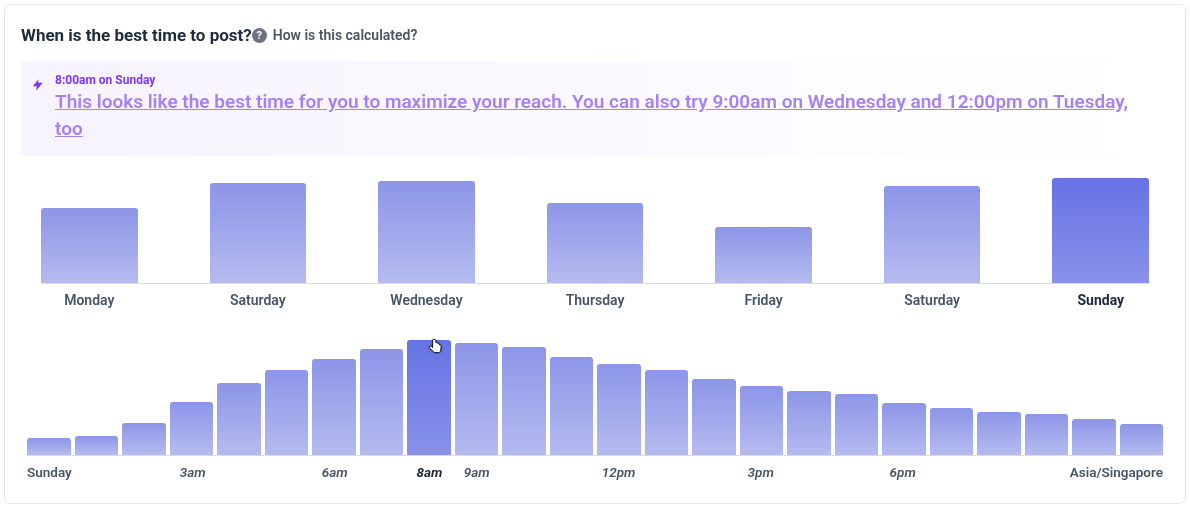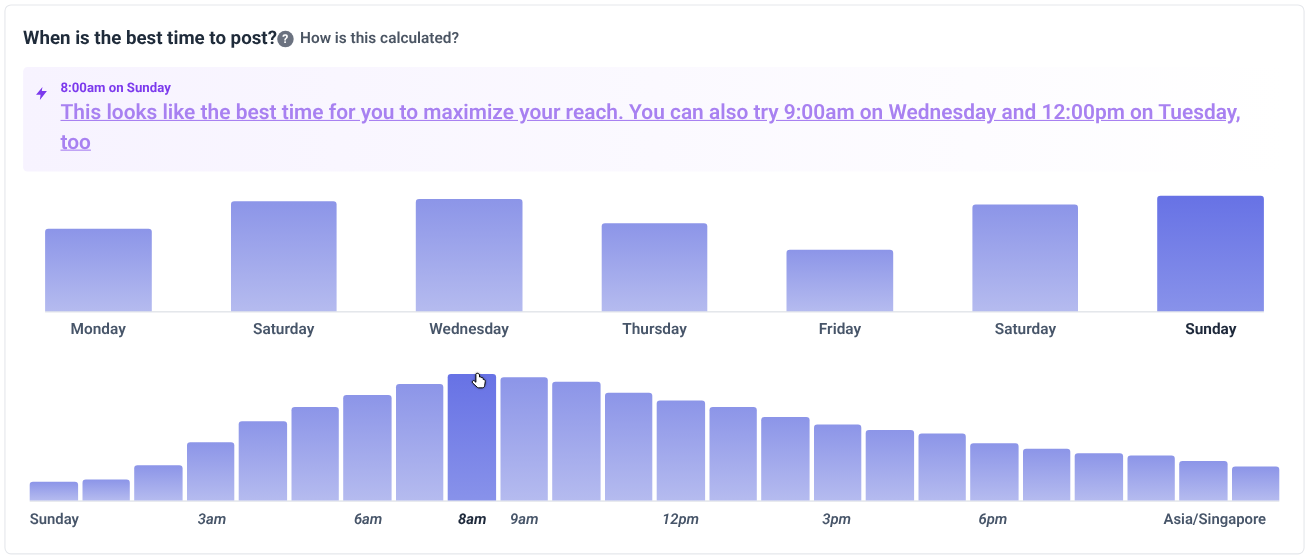--- a/index.html
+++ b/index.html
@@ -142,21 +142,21 @@
     height: 18px;
   }
   .hour-tick {
     position: absolute;
     transform: translateX(-50%);
     text-align: left;
     font-style: italic;
   }
   .hour-tick.bold { font-weight: 700; color: #1e293b; }
   .hour-left { position:absolute; left:0; }
-  .hour-right { position:absolute; right:12px; }
+  .hour-right { position:absolute; right:0; }
   
   .tooltip {
     position: absolute;
     background: #2d2d2d;
     color: #fff;
     padding: 8px 14px;
     border-radius: 6px;
     font-size: 14px;
     font-weight: 500;
     white-space: nowrap;

